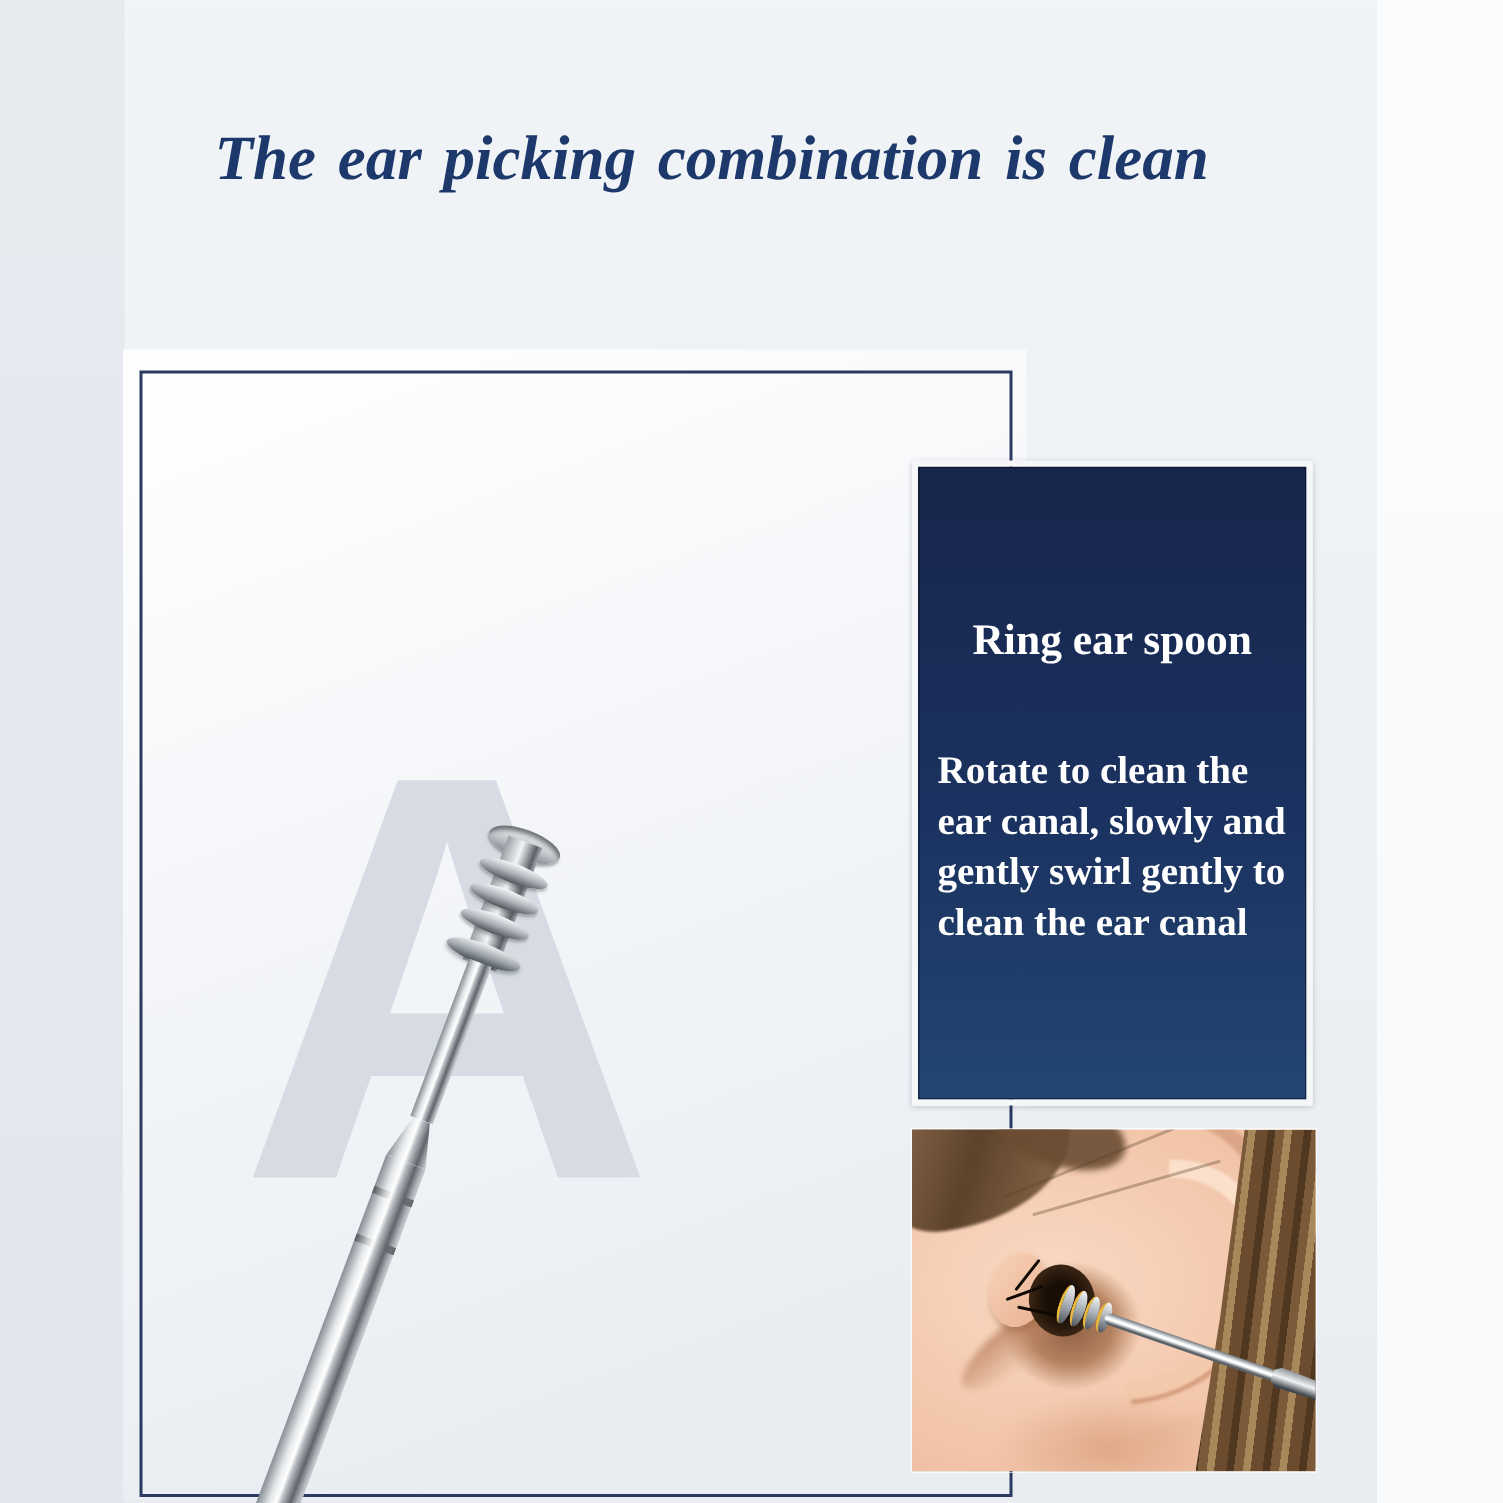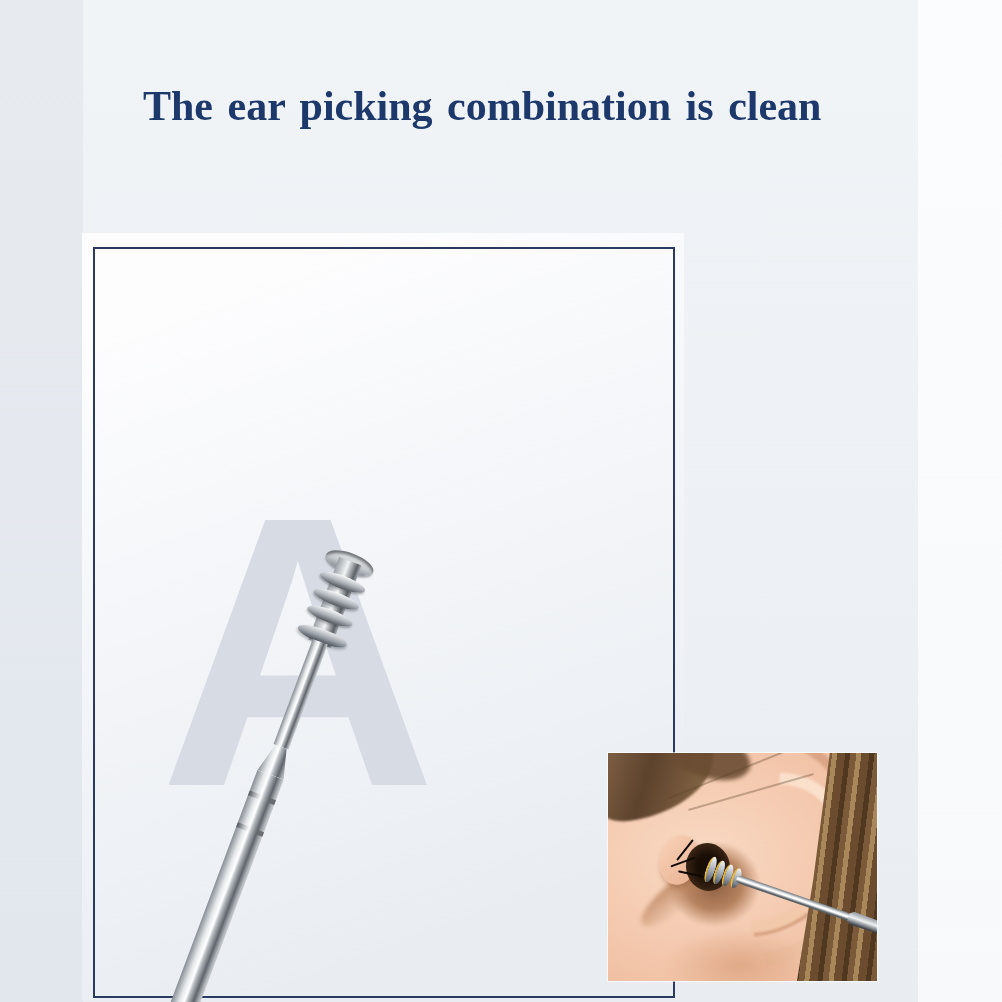--- a/index.html
+++ b/index.html
@@ -9,21 +9,21 @@
   
   .band-left{position:absolute;left:0;top:0;width:83px;height:100%;
              background:linear-gradient(180deg,#e7ebf0,#e2e7ed);}
   .band-right{position:absolute;left:918px;top:0;width:84px;height:100%;
               background:linear-gradient(180deg,#fbfcfd,#f7f9fb);}
 
   
   .title{position:absolute;left:143px;top:54px;width:720px;
          font-weight:bold;font-size:42px;line-height:49px;
          color:#1d396b;word-spacing:4px;letter-spacing:0px;}
-  .title span{display:block;}
+  .title span{display:block;font-style:italic;}
 
   
   .card{position:absolute;left:82px;top:233px;width:602px;height:767px;
         background:linear-gradient(160deg,#fdfdfe 10%,#f3f5f8 45%,#e9edf2 85%);}
   .card-frame{position:absolute;left:11px;top:14px;width:578px;height:747px;
               border:2px solid #2b3a60;}
   .watermark{position:absolute;left:66px;top:226px;width:300px;
              font-family:"Liberation Sans", sans-serif;font-weight:bold;
              font-size:385px;line-height:385px;color:#d7dce4;
              text-align:center;user-select:none;}
@@ -144,20 +144,24 @@
       <div class="t-ring r3"></div>
       <div class="t-flange"></div>
       <div class="t-shaft t-metal"></div>
       <div class="t-taper t-metal"></div>
       <div class="t-handle t-metal"></div>
       <div class="t-groove g1"></div>
       <div class="t-groove g2"></div>
     </div>
   </div>
 
+  <div class="info">
+    <div class="info-heading">Ring ear spoon</div>
+    <p class="info-body">Rotate to clean the ear canal, slowly and gently swirl gently to clean the ear canal</p>
+  </div>
 
   <div class="photo">
     <div class="p-skin"></div>
     <div class="p-rim1"></div>
     <div class="p-rim2"></div>
     <div class="p-rim3"></div>
     <div class="p-concha"></div>
     <div class="p-crease"></div>
     <div class="p-lobe"></div>
     <div class="p-tragus"></div>

